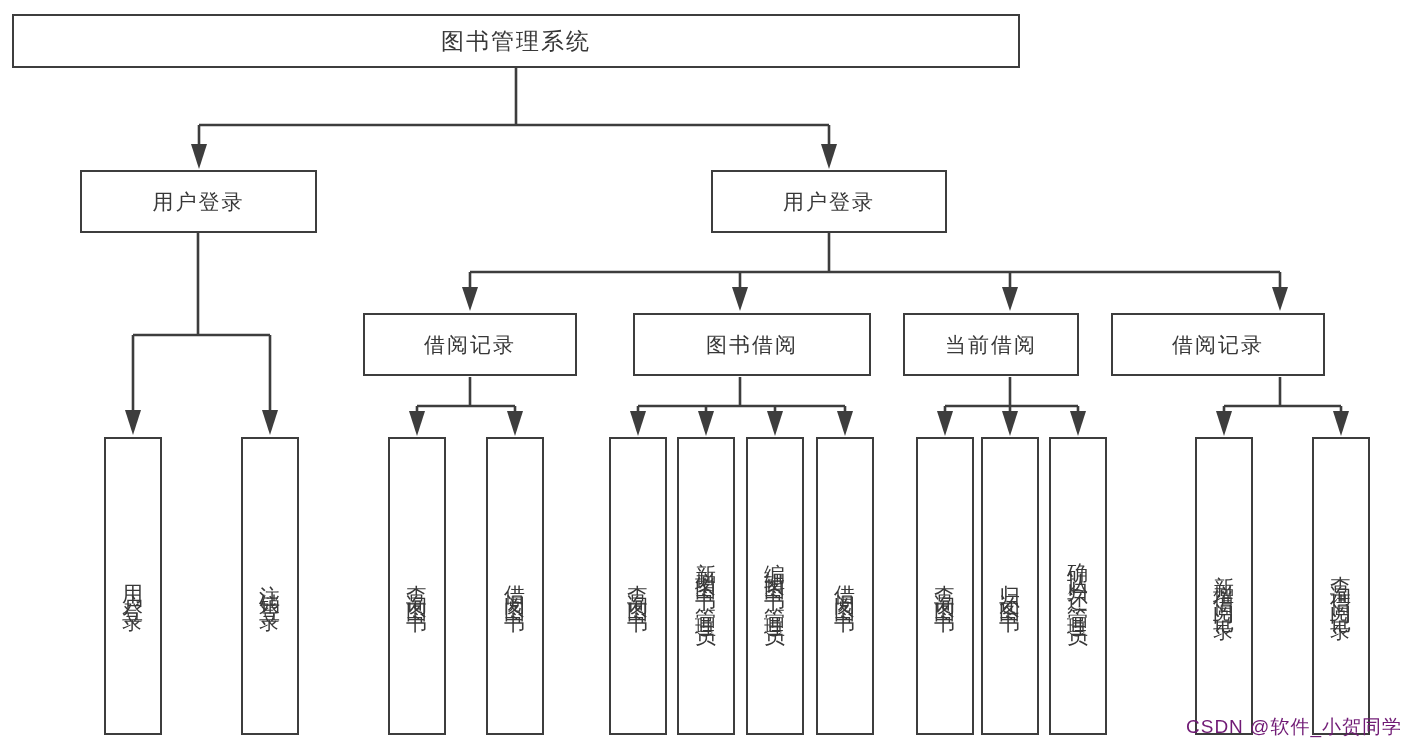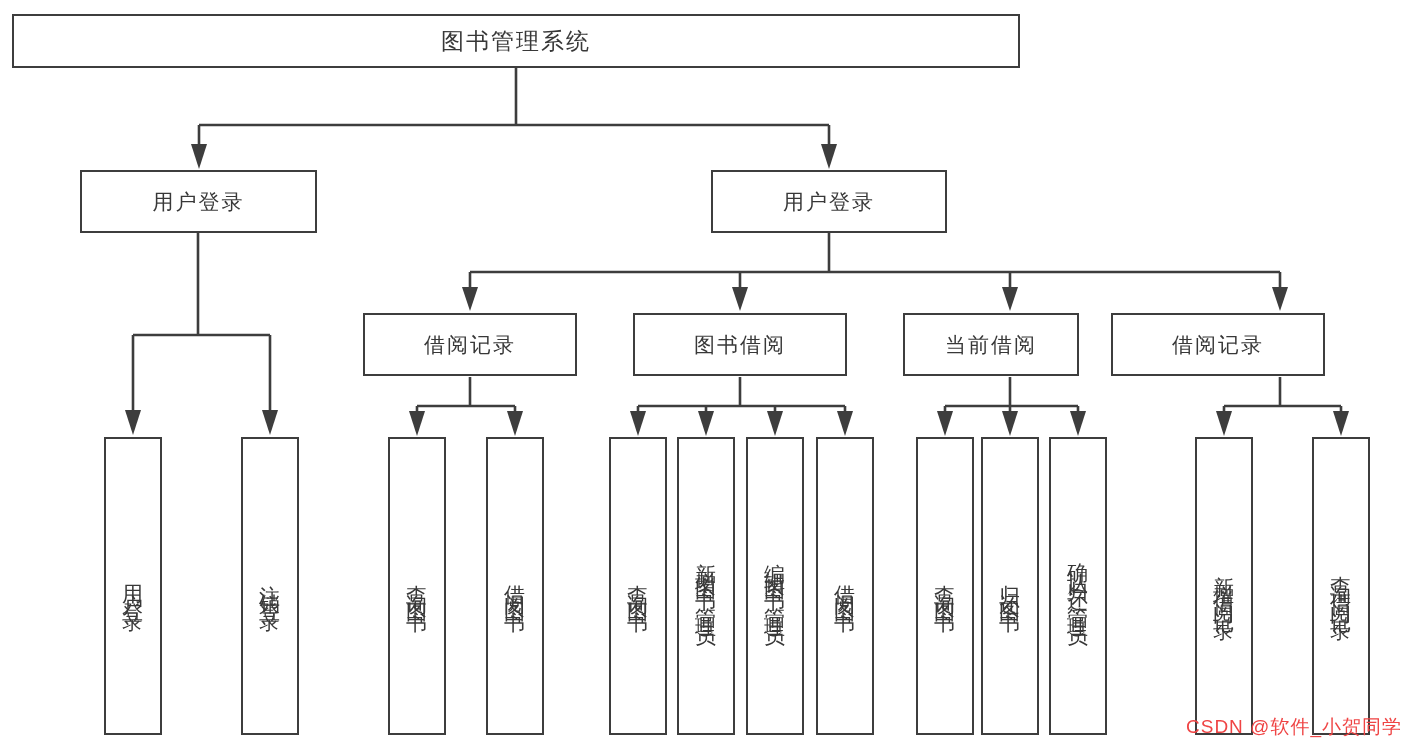--- a/index.html
+++ b/index.html
@@ -43,21 +43,21 @@
     font-size: 21px;
     letter-spacing: 9px;
     line-height: 1;
   }
   .watermark {
     position: absolute;
     left: 1186px;
     top: 714px;
     font-size: 19px;
     letter-spacing: 1px;
-    color: #ef4444;
+    color: #701a75;
     z-index: 5;
     white-space: nowrap;
   }
 </style>
 </head>
 <body>
 
 <div class="stage">
 
   <svg class="connectors" viewBox="0 0 1405 747" xmlns="http://www.w3.org/2000/svg">
@@ -103,21 +103,21 @@
   <div class="box hbox" style="left:80px; top:170px; width:237px; height:63px;">
     <span>用户登录</span>
   </div>
   <div class="box hbox" style="left:711px; top:170px; width:236px; height:63px;">
     <span>用户登录</span>
   </div>
 
   <div class="box hbox" style="left:363px; top:313px; width:214px; height:63px;">
     <span>借阅记录</span>
   </div>
-  <div class="box hbox" style="left:633px; top:313px; width:214px; height:63px;">
+  <div class="box hbox" style="left:633px; top:313px; width:238px; height:63px;">
     <span>图书借阅</span>
   </div>
   <div class="box hbox" style="left:903px; top:313px; width:176px; height:63px;">
     <span>当前借阅</span>
   </div>
   <div class="box hbox" style="left:1103px; top:313px; width:214px; height:63px;margin-left:8px;">
     <span>借阅记录</span>
   </div>
 
   <div class="box leaf" style="left:104px;">

